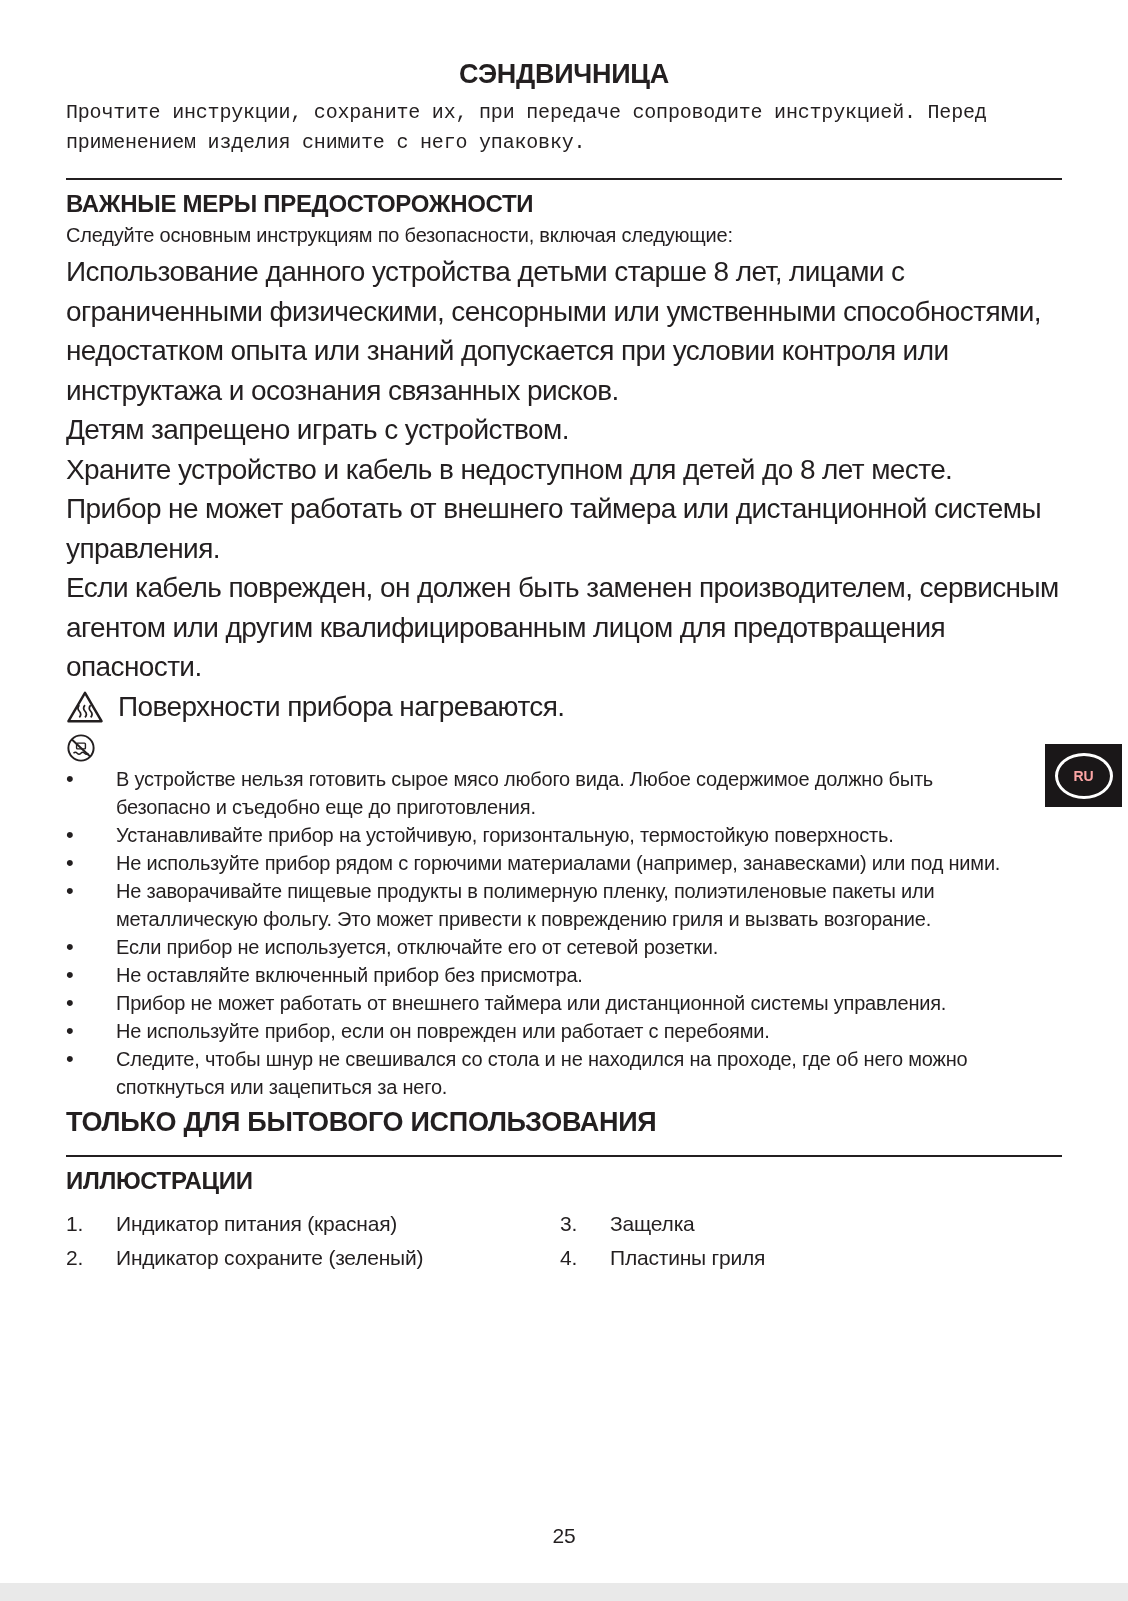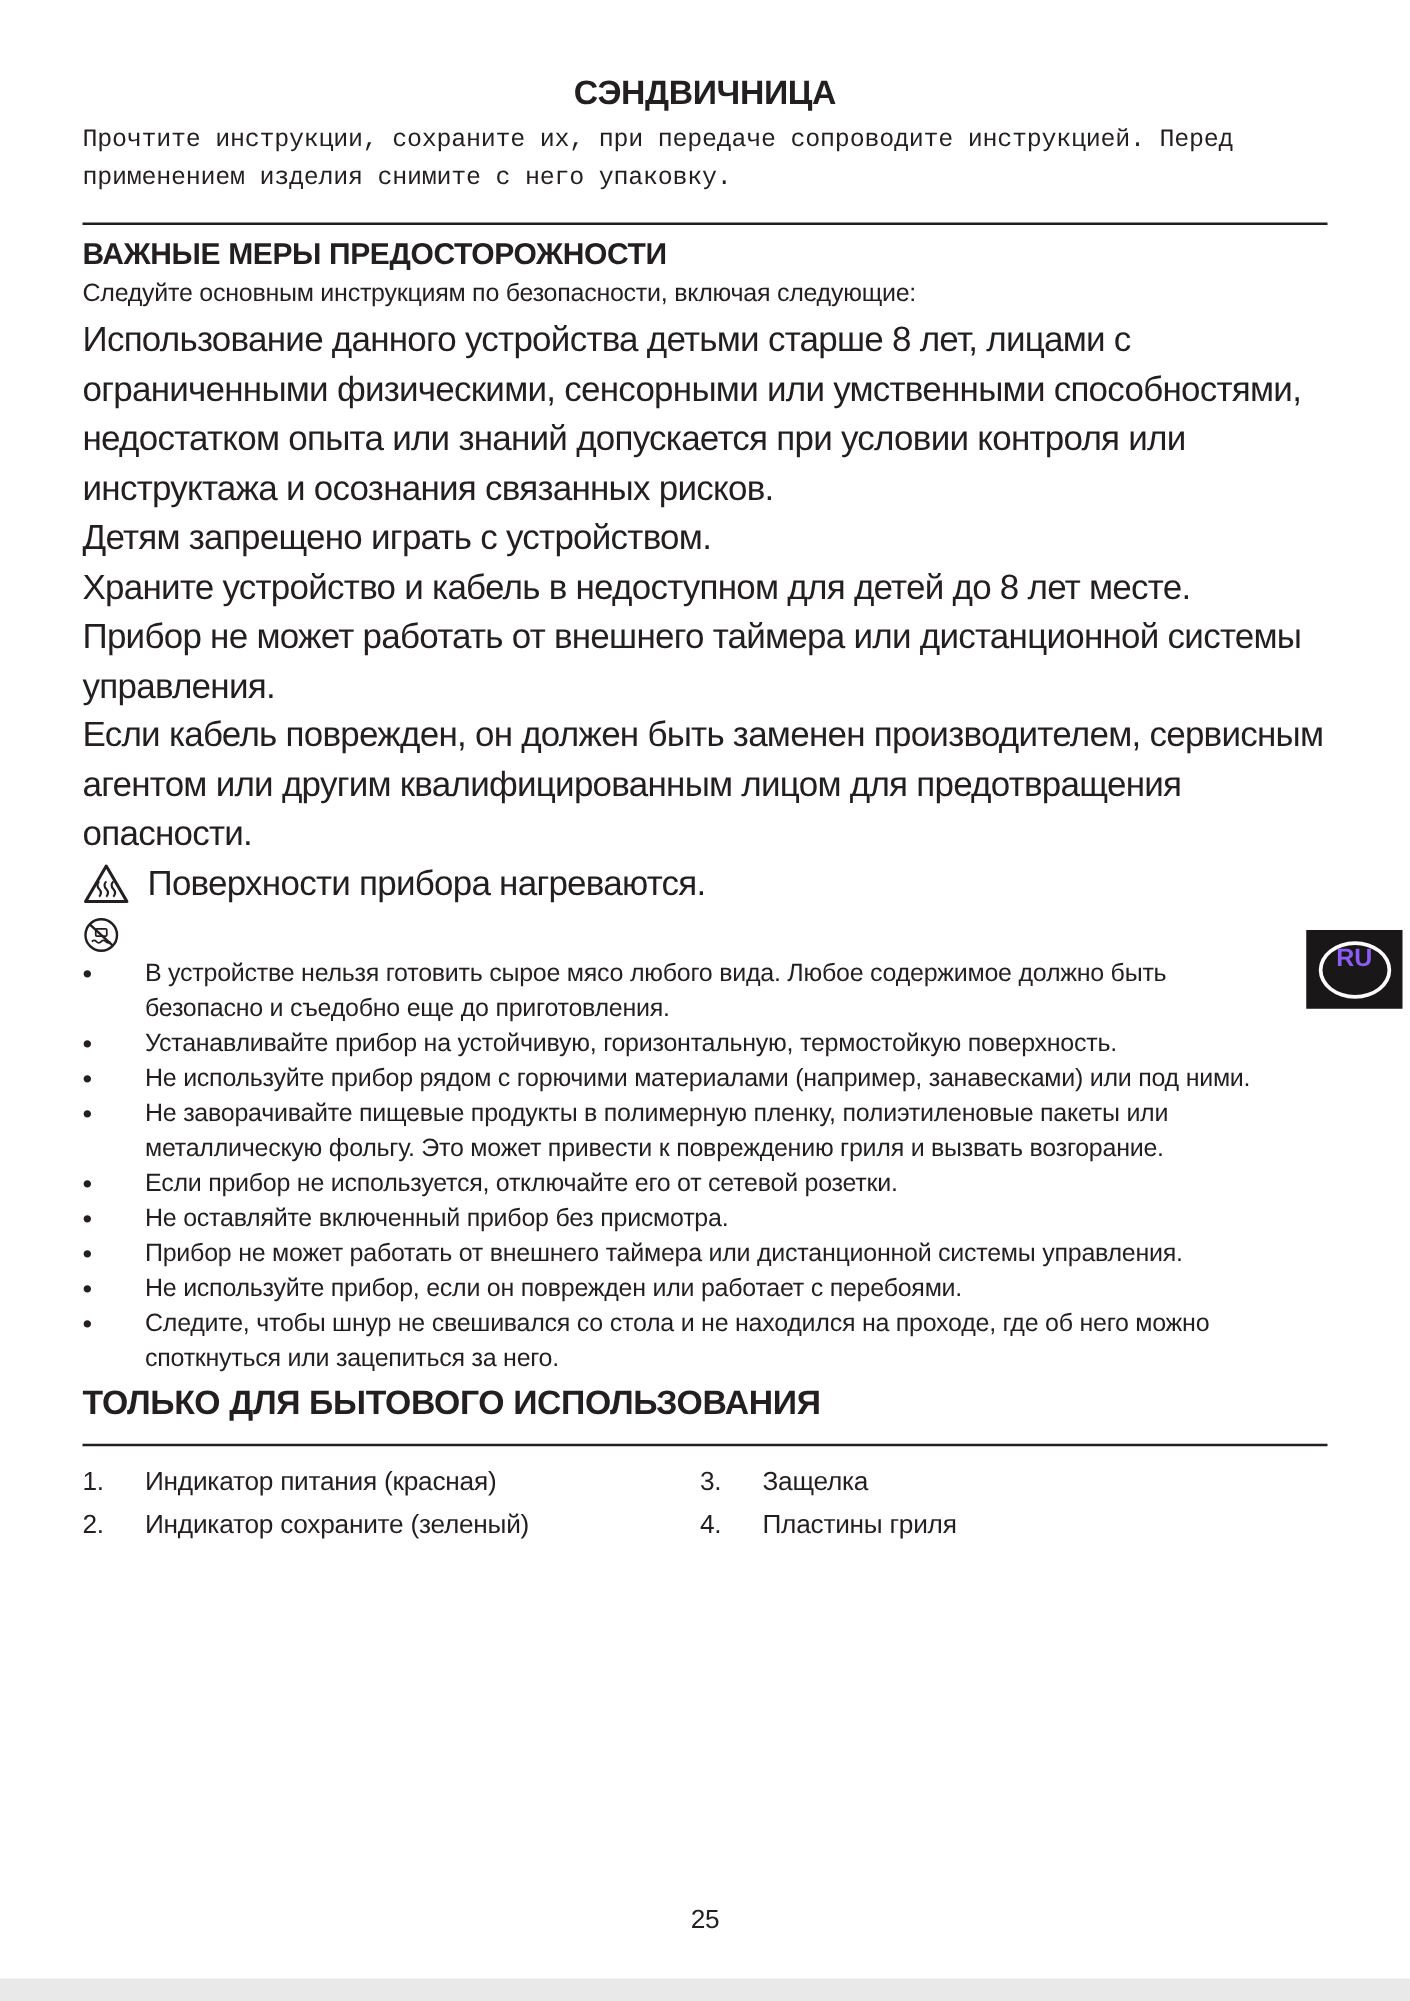--- a/index.html
+++ b/index.html
@@ -70,22 +70,22 @@
   .illus-item{display:flex;font-size:21px;line-height:34px;}
   .illus-item .num{flex:0 0 50px;}
   .ru-badge{
     position:absolute;left:1045px;top:744px;
     width:77px;height:63px;background:#1a1718;
     display:flex;align-items:center;justify-content:center;
   }
   .ru-oval{
     width:52px;height:40px;border:3.5px solid #ffffff;
     border-radius:50%;
-    display:flex;align-items:flex-start;justify-content:center;
-    color:#8b5cf6;font-weight:bold;font-size:20px;letter-spacing:0;
+    display:flex;align-items:center;justify-content:center;
+    color:#fca5a5;font-weight:bold;font-size:14px;letter-spacing:0;
   }
   .page-num{
     position:absolute;left:0;top:1524px;width:100%;
     text-align:center;font-size:21px;
   }
   .icon-stroke{stroke:#231f20;fill:none;}
 </style>
 </head>
 <body>
 
@@ -164,20 +164,21 @@
       <div class="b-row">
         <span class="b-marker dot">•</span>
         <span class="b-text">Следите, чтобы шнур не свешивался со стола и не находился на проходе, где об него можно споткнуться или зацепиться за него.</span>
       </div>
     </div>
 
     <h2 class="household">ТОЛЬКО ДЛЯ БЫТОВОГО ИСПОЛЬЗОВАНИЯ</h2>
 
     <hr class="rule2">
 
+    <h2 class="illus-heading">ИЛЛЮСТРАЦИИ</h2>
 
     <div class="illus-grid">
       <div class="illus-col">
         <div class="illus-item">
           <span class="num">1.</span>
           <span>Индикатор питания (красная)</span>
         </div>
         <div class="illus-item">
           <span class="num">2.</span>
           <span>Индикатор сохраните (зеленый)</span>

